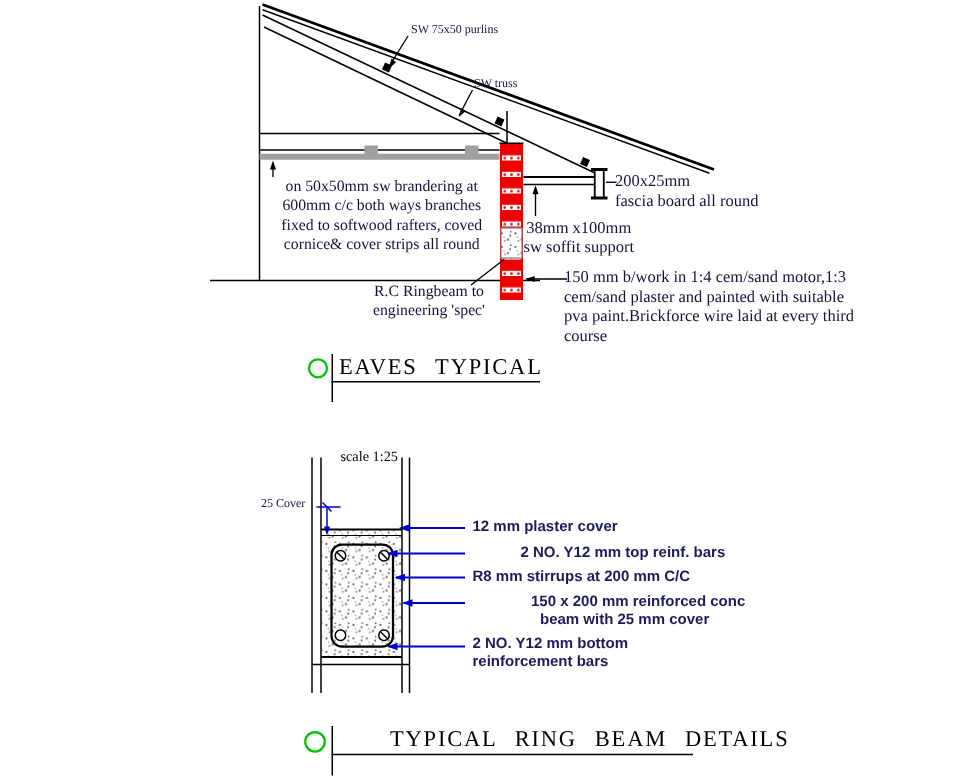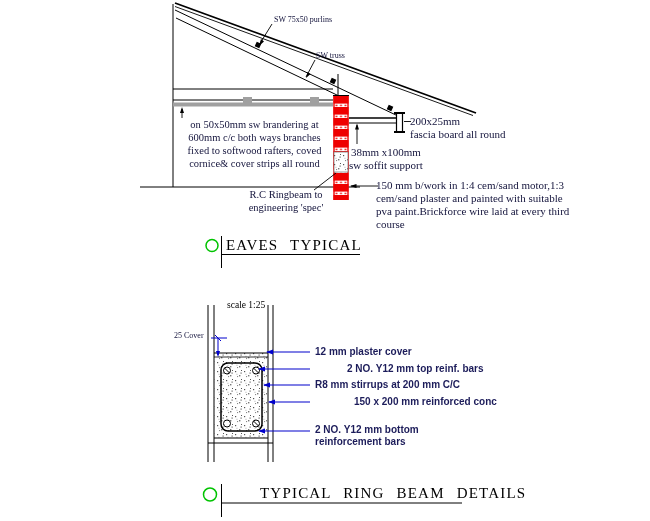--- a/index.html
+++ b/index.html
@@ -213,20 +213,21 @@
 <div class="abs title" style="left:226px; top:237px;">EAVES TYPICAL</div>
 <div class="abs scale" style="left:227px; top:258px;">scale 1:25</div>
 
 <div class="abs tiny" style="left:174px; top:331px;">25 Cover</div>
 
 <div class="abs rlabel" style="left:315px; top:346px;">12 mm plaster cover</div>
 <div class="abs rlabel" style="left:315px; top:363px;margin-left:32px;">2 NO. Y12 mm top reinf. bars</div>
 <div class="abs rlabel" style="left:315px; top:379px;text-align:right;">R8 mm stirrups at 200 mm C/C</div>
 <div class="abs rlabel" style="left:315px; top:396px;margin-left:39px;">
   <div>150 x 200 mm reinforced conc</div>
+  <div class="indent">beam with 25 mm cover</div>
 </div>
 <div class="abs rlabel" style="left:315px; top:424px;">
   <div>2 NO. Y12 mm bottom</div>
   <div>reinforcement bars</div>
 </div>
 
 <div class="abs title" style="left:226px; top:485px;margin-left:34px;">TYPICAL RING BEAM DETAILS</div>
 <div class="abs scale" style="left:227px; top:506px;">scale 1:75</div>
 
 </body></html>

